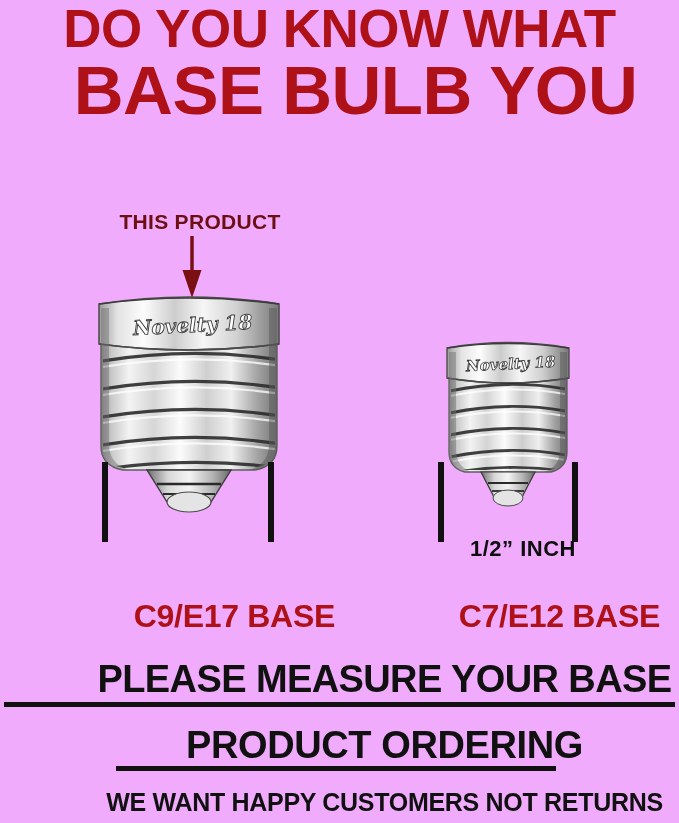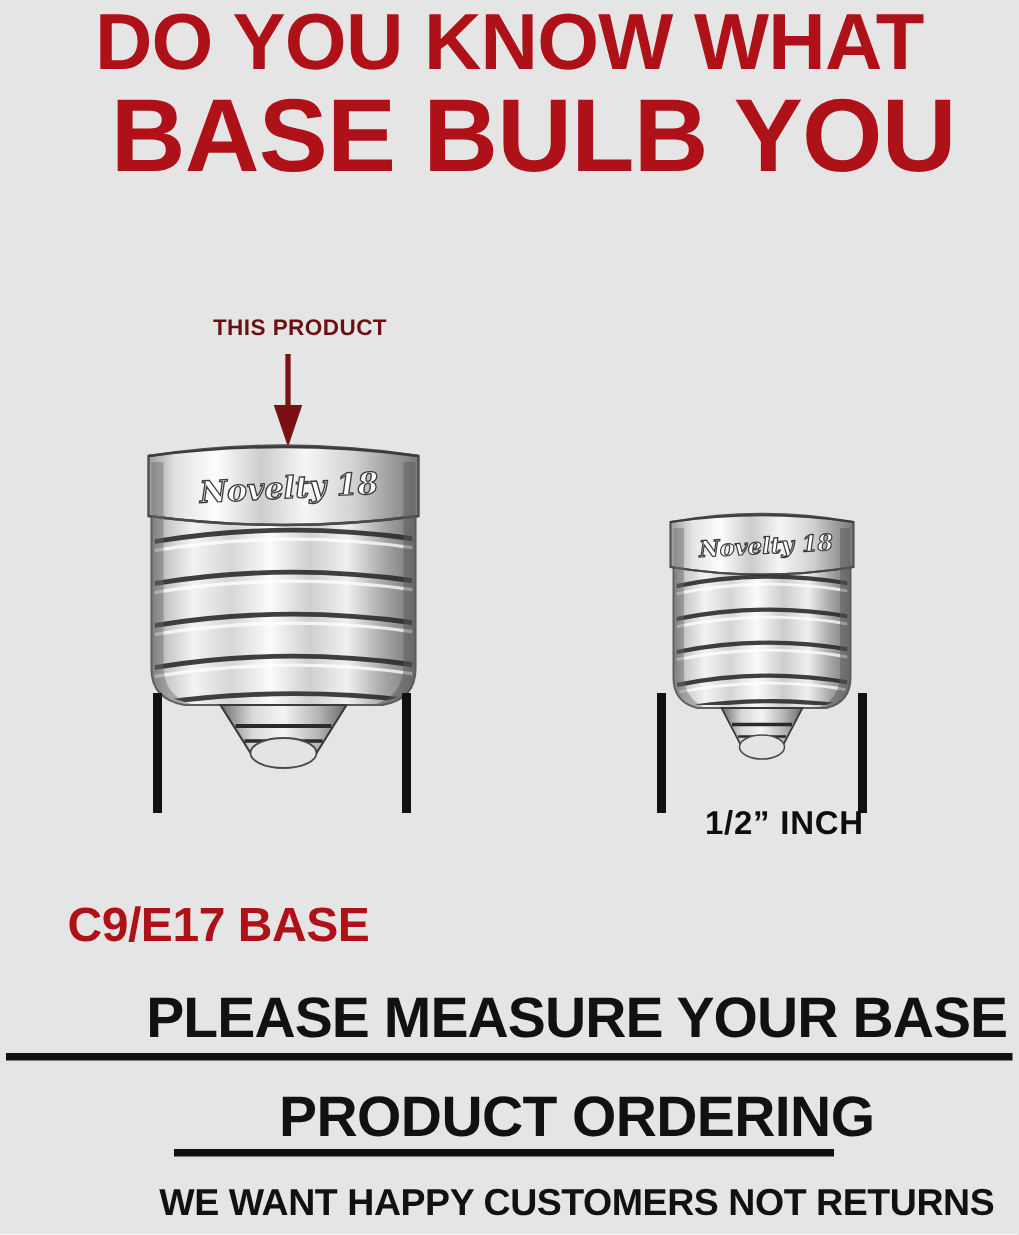--- a/index.html
+++ b/index.html
@@ -8,21 +8,21 @@
     padding: 0;
     background: #ffffff;
   }
   body {
     font-family: "Liberation Sans", sans-serif;
   }
   #page {
     position: relative;
     width: 679px;
     height: 823px;
-    background: #e5e5e5;
+    background: #f0abfc;
     overflow: hidden;
   }
 
   
   .headline {
     position: absolute;
     left: 0;
     width: 679px;
     text-align: center;
     color: #ae1218;
@@ -37,21 +37,21 @@
   #headline-3 { top: 110px; font-size: 53px; }
 
   
   #this-product-label {
     position: absolute;
     left: 110px;
     top: 210px;
     width: 180px;
     text-align: center;
     color: #6b0f12;
-    font-size: 15px;
+    font-size: 21px;
     font-weight: bold;
     letter-spacing: 0.3px;
     white-space: nowrap;
   }
   #this-product-arrow {
     position: absolute;
     left: 170px;
     top: 236px;
     width: 44px;
     height: 62px;
@@ -86,21 +86,21 @@
   #inch-left  { left: 95px;  top: 546px; width: 185px; }
   #inch-right { left: 428px; top: 536px; width: 190px; }
 
   
   .base-label {
     position: absolute;
     font-size: 32px;
     font-weight: bold;
     color: #ae1218;
     white-space: nowrap;
-    text-align: left;
+    text-align: right;
     letter-spacing: -0.3px;
   }
   #base-left  { left: 45px;  top: 598px; width: 290px; }
   #base-right { left: 370px; top: 598px; width: 290px; }
 
   
   .footer-line {
     position: absolute;
     left: 0;
     width: 679px;
@@ -288,20 +288,21 @@
   </div>
 
   <div class="tick" id="tick-left-a"></div>
   <div class="tick" id="tick-left-b"></div>
   <div class="tick" id="tick-right-a"></div>
   <div class="tick" id="tick-right-b"></div>
 
   <div class="inch-label" id="inch-right">1/2” INCH</div>
 
   <div class="base-label" id="base-left">C9/E17 BASE</div>
+  <div class="base-label" id="base-right">C7/E12 BASE</div>
 
   <div class="footer-line" id="footer-1">PLEASE MEASURE YOUR BASE</div>
   <div class="rule" id="rule-1"></div>
 
   <div class="footer-line" id="footer-2">PRODUCT ORDERING</div>
   <div class="rule" id="rule-2"></div>
 
   <div class="footer-line" id="footer-3">WE WANT HAPPY CUSTOMERS NOT RETURNS</div>
 
 </div>

